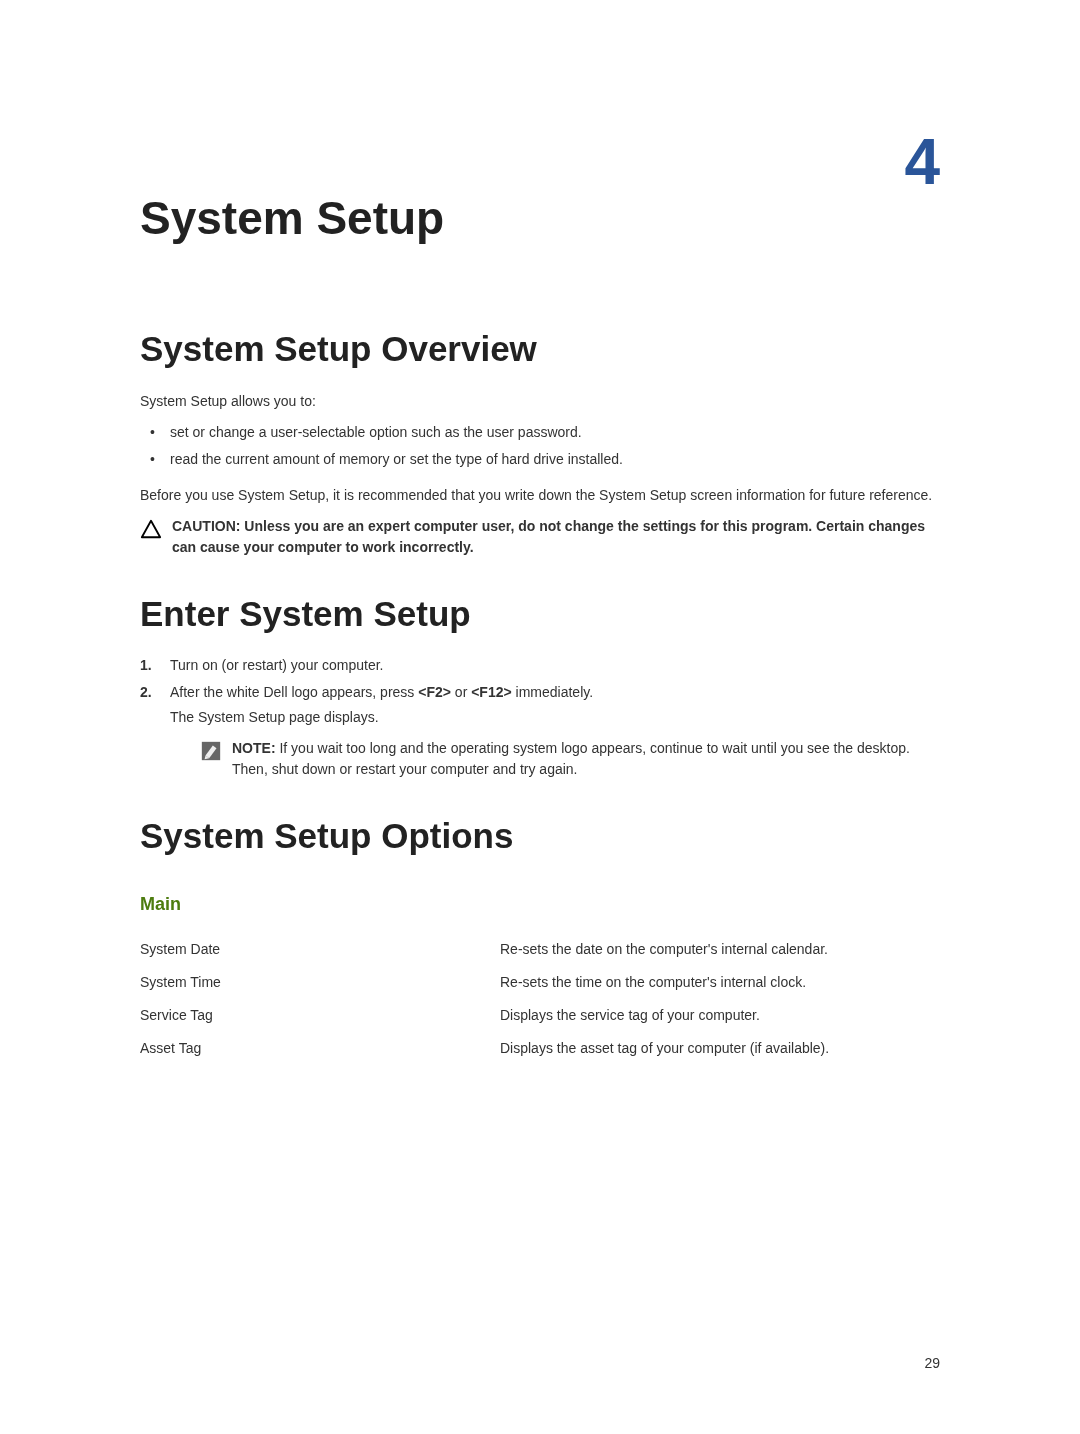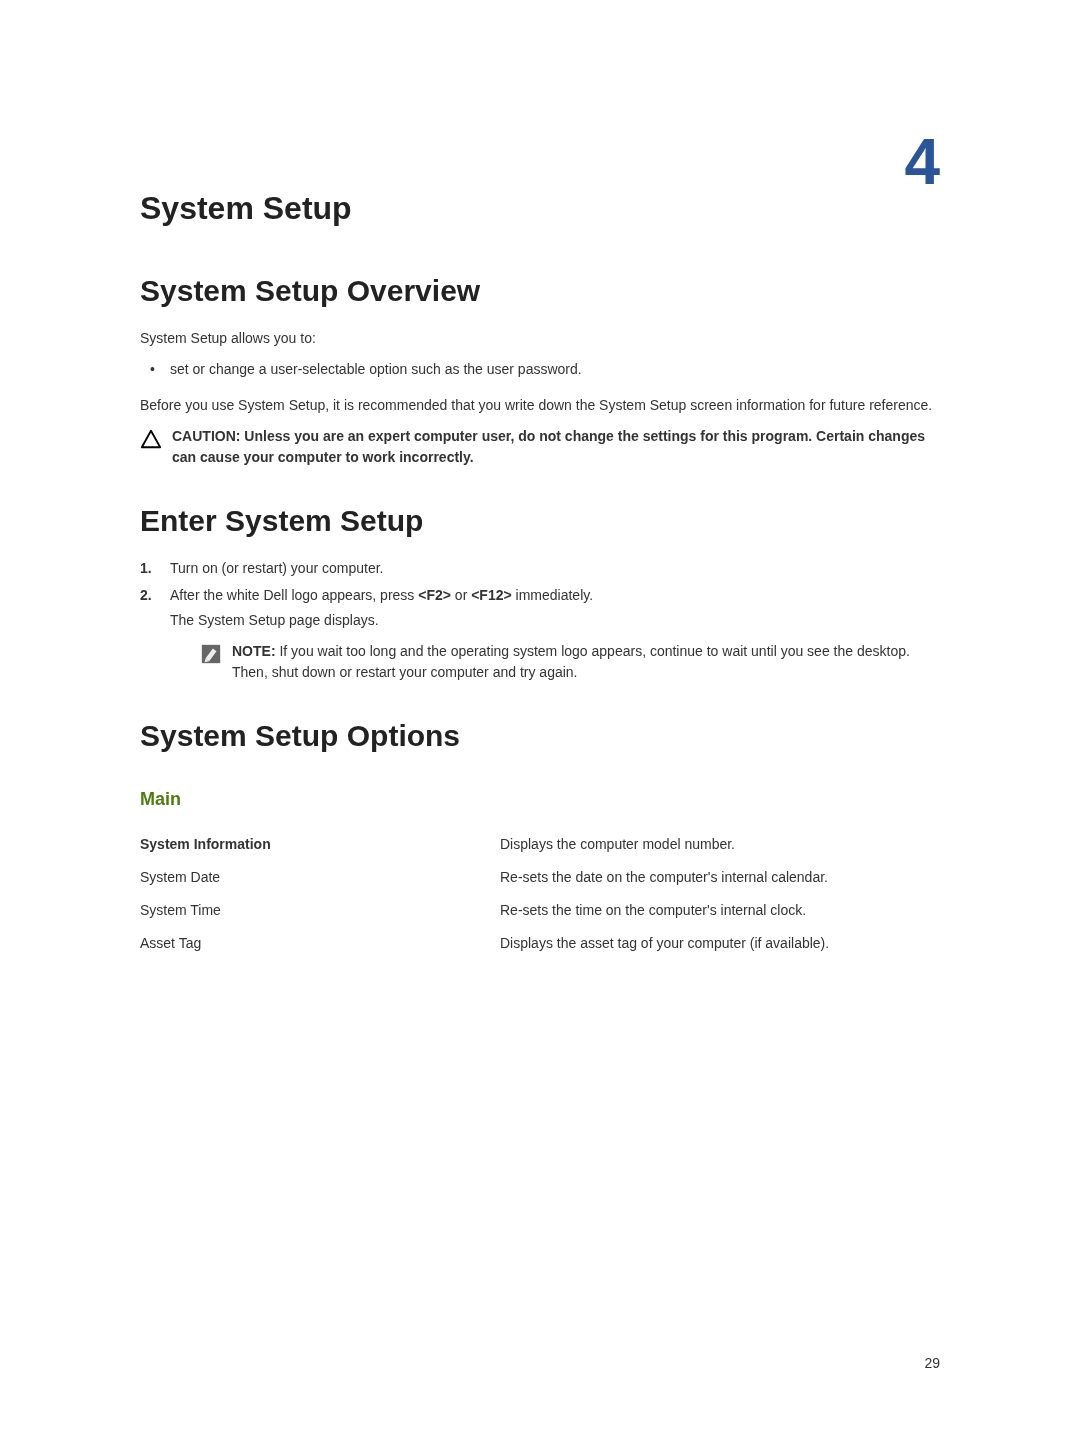--- a/index.html
+++ b/index.html
@@ -20,28 +20,28 @@
     }
     .chapter-number {
       font-size: 64px;
       font-weight: 600;
       color: #2a5599;
       text-align: right;
       margin-bottom: 0;
       line-height: 1;
     }
     h1 {
-      font-size: 32px;
+      font-size: 46px;
       font-weight: 600;
       color: #222;
       margin-top: -10px;
-      margin-bottom: 36px;
+      margin-bottom: 70px;
     }
     h2 {
-      font-size: 30px;
+      font-size: 35px;
       font-weight: 600;
       color: #222;
       margin-top: 30px;
       margin-bottom: 15px;
     }
     h3 {
       font-size: 18px;
       font-weight: 700;
       color: #4d7c0f;
       margin-top: 28px;
@@ -142,20 +142,21 @@
 
 <div class="chapter-number">4</div>
 
 <h1>System Setup</h1>
 
 <h2>System Setup Overview</h2>
 <p>System Setup allows you to:</p>
 
 <ul class="bullet">
   <li>set or change a user-selectable option such as the user password.</li>
+  <li>read the current amount of memory or set the type of hard drive installed.</li>
 </ul>
 
 <p>Before you use System Setup, it is recommended that you write down the System Setup screen information for future reference.</p>
 
 <div class="callout">
   <span class="callout-icon">
     <svg viewBox="0 0 24 24" width="22" height="22">
       <path d="M12 3 L22 21 L2 21 Z" fill="none" stroke="#000" stroke-width="2" stroke-linejoin="round"></path>
     </svg>
   </span>
@@ -184,30 +185,30 @@
       </span>
     </div>
   </li>
 </ol>
 
 <h2>System Setup Options</h2>
 <h3>Main</h3>
 
 <div class="table">
   <div class="trow">
-    <div class="tcell bold">System Information</div>
-    <div class="tcell right">Displays the computer model number.</div>
-  </div>
-  <div class="trow">
     <div class="tcell">System Date</div>
     <div class="tcell right">Re-sets the date on the computer's internal calendar.</div>
   </div>
   <div class="trow">
     <div class="tcell">System Time</div>
     <div class="tcell right">Re-sets the time on the computer's internal clock.</div>
   </div>
   <div class="trow">
+    <div class="tcell">Service Tag</div>
+    <div class="tcell right">Displays the service tag of your computer.</div>
+  </div>
+  <div class="trow">
     <div class="tcell">Asset Tag</div>
     <div class="tcell right">Displays the asset tag of your computer (if available).</div>
   </div>
 </div>
 
 <div class="page-number">29</div>
 
 </body></html>

